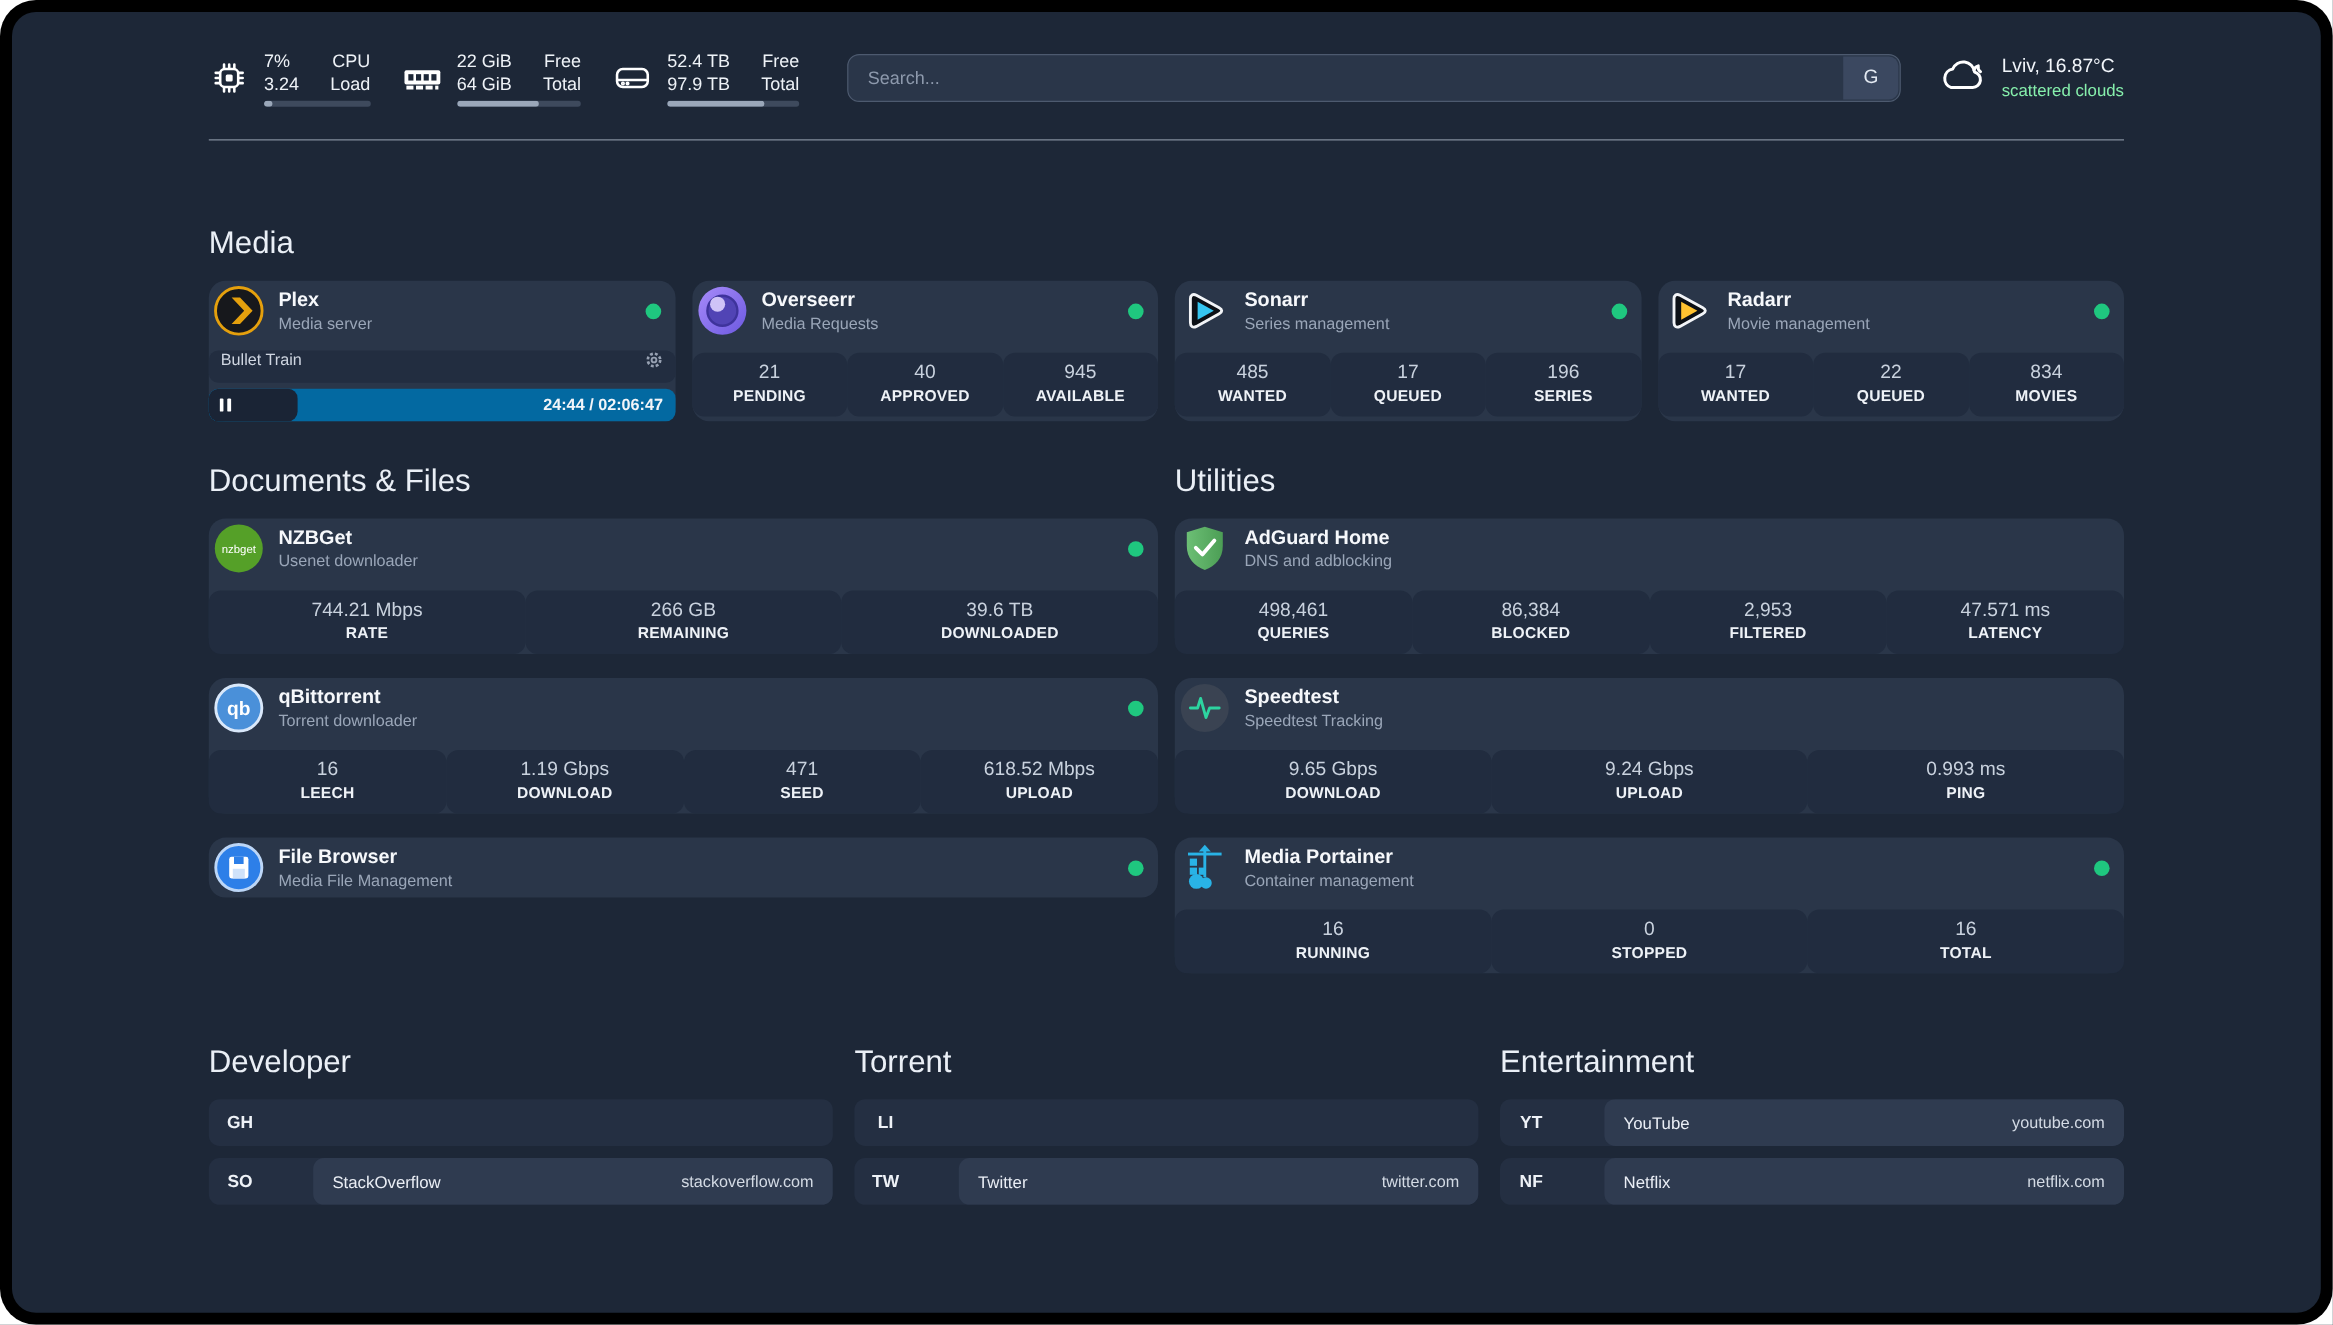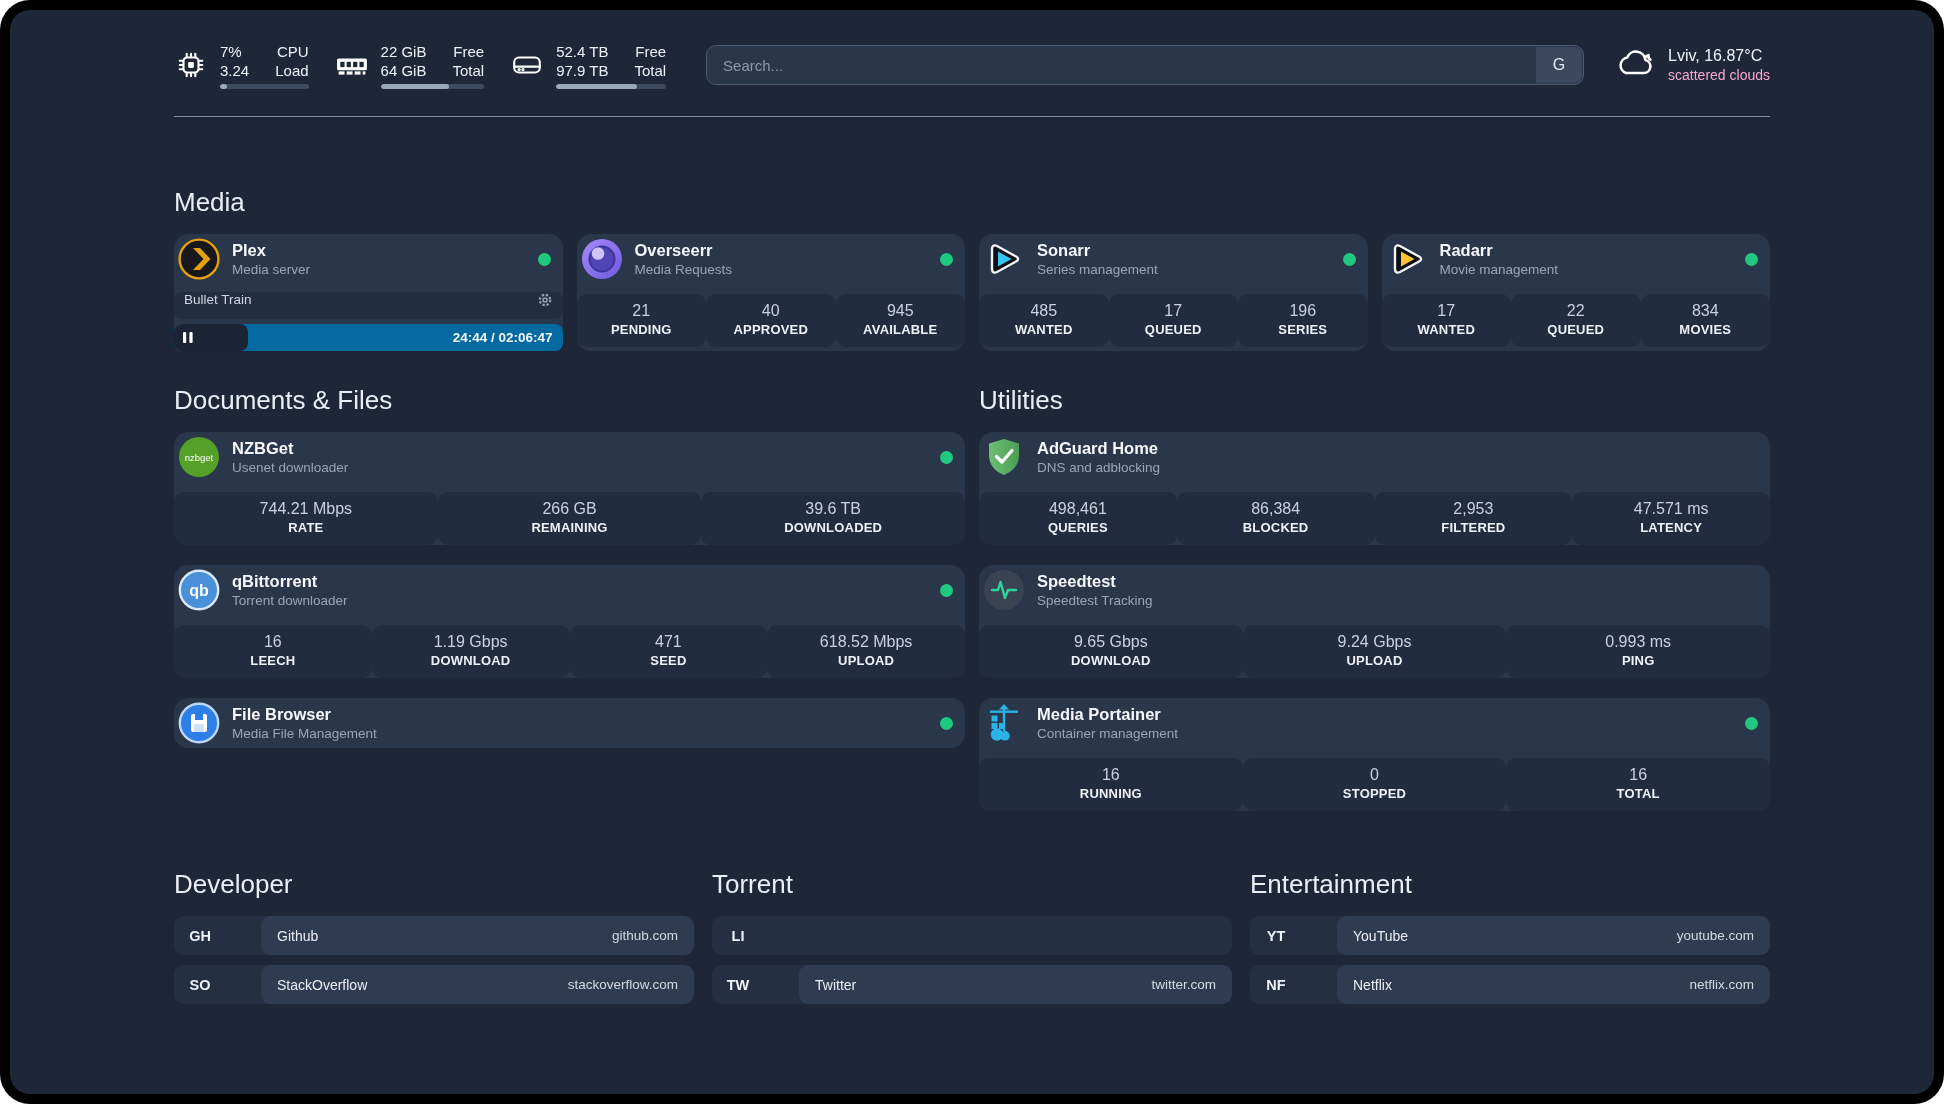--- a/index.html
+++ b/index.html
@@ -28,21 +28,21 @@
     font-family:"Liberation Sans","DejaVu Sans",sans-serif;
   }
   .search input::placeholder{color:#8d99ac;}
   .gchip{
     position:absolute;right:2px;top:2px;bottom:2px;width:46px;background:#3b4860;border-radius:0 8px 8px 0;
     display:flex;align-items:center;justify-content:center;font-size:16px;color:#e3e9f2;cursor:pointer;
   }
   .weather{display:flex;align-items:center;gap:12px;}
   .weather-txt{display:flex;flex-direction:column;}
   .weather-main{font-size:16px;color:#f1f5fa;line-height:20px;}
-  .weather-sub{font-size:14px;color:#f9a8d4;line-height:18px;}
+  .weather-sub{font-size:14px;color:#86efac;line-height:18px;}
   .divider{margin:26px 164px 0 164px;border-top:1.5px solid rgba(214,224,238,0.55);}
 
   
   .main{padding:0 164px;}
   .section-title{font-size:26px;font-weight:500;color:#eaeff6;margin:0 0 16px 0;}
   .mt-media{margin-top:70px;}
   .mt-mid{margin-top:34px;}
   .media-grid{display:grid;grid-template-columns:repeat(4,1fr);gap:14px;}
   .two-col{display:grid;grid-template-columns:1fr 1fr;gap:14px;align-items:start;}
   .col-stack{display:flex;flex-direction:column;gap:20px;}
@@ -520,24 +520,20 @@
         </div>
       </div>
     </div>
 
     <div class="bottom-grid">
       <div>
         <h2 class="section-title">Developer</h2>
         <div class="bm-list">
           <div class="bm-row">
             <span class="bm-abbr">GH</span>
-            <span class="bm-pill">
-                  <span class="bm-name">Github</span>
-                  <span class="bm-url">github.com</span>
-                </span>
           </div>
           <div class="bm-row">
             <span class="bm-abbr">SO</span>
             <span class="bm-pill">
                   <span class="bm-name">StackOverflow</span>
                   <span class="bm-url">stackoverflow.com</span>
                 </span>
           </div>
 
         </div>

